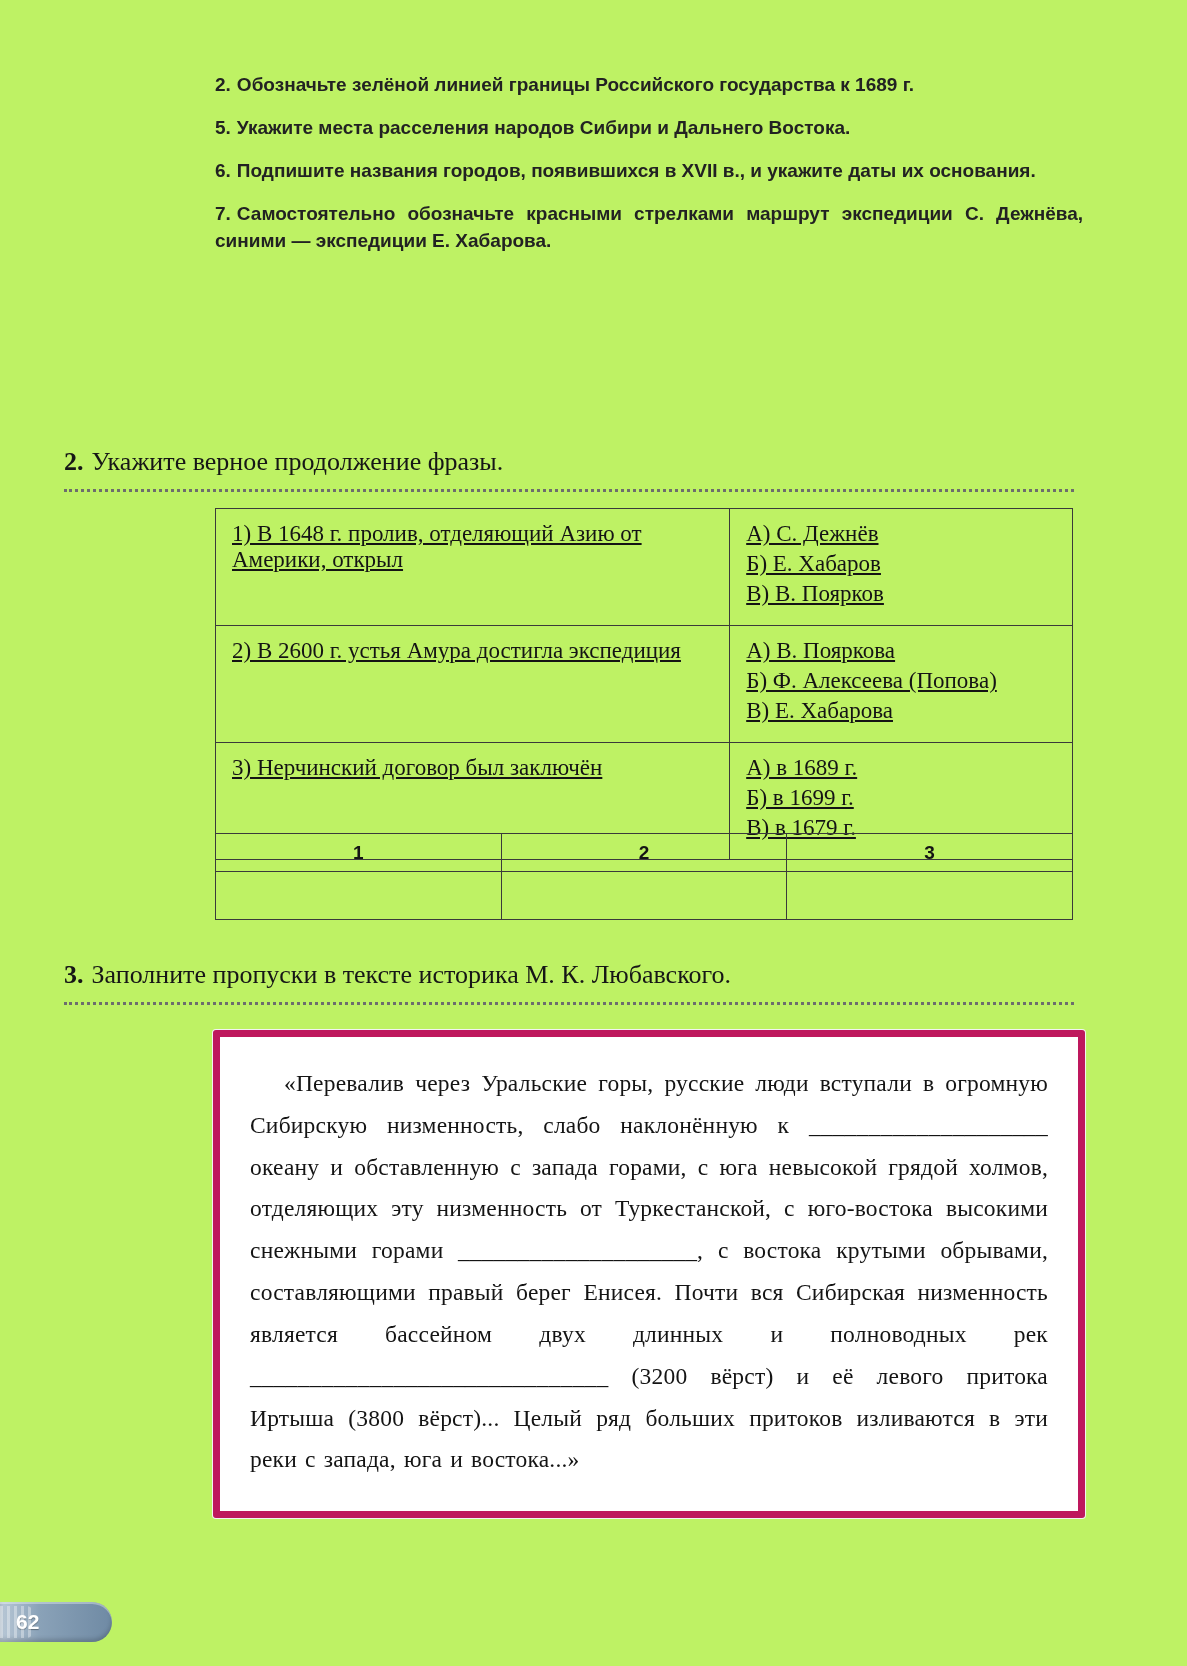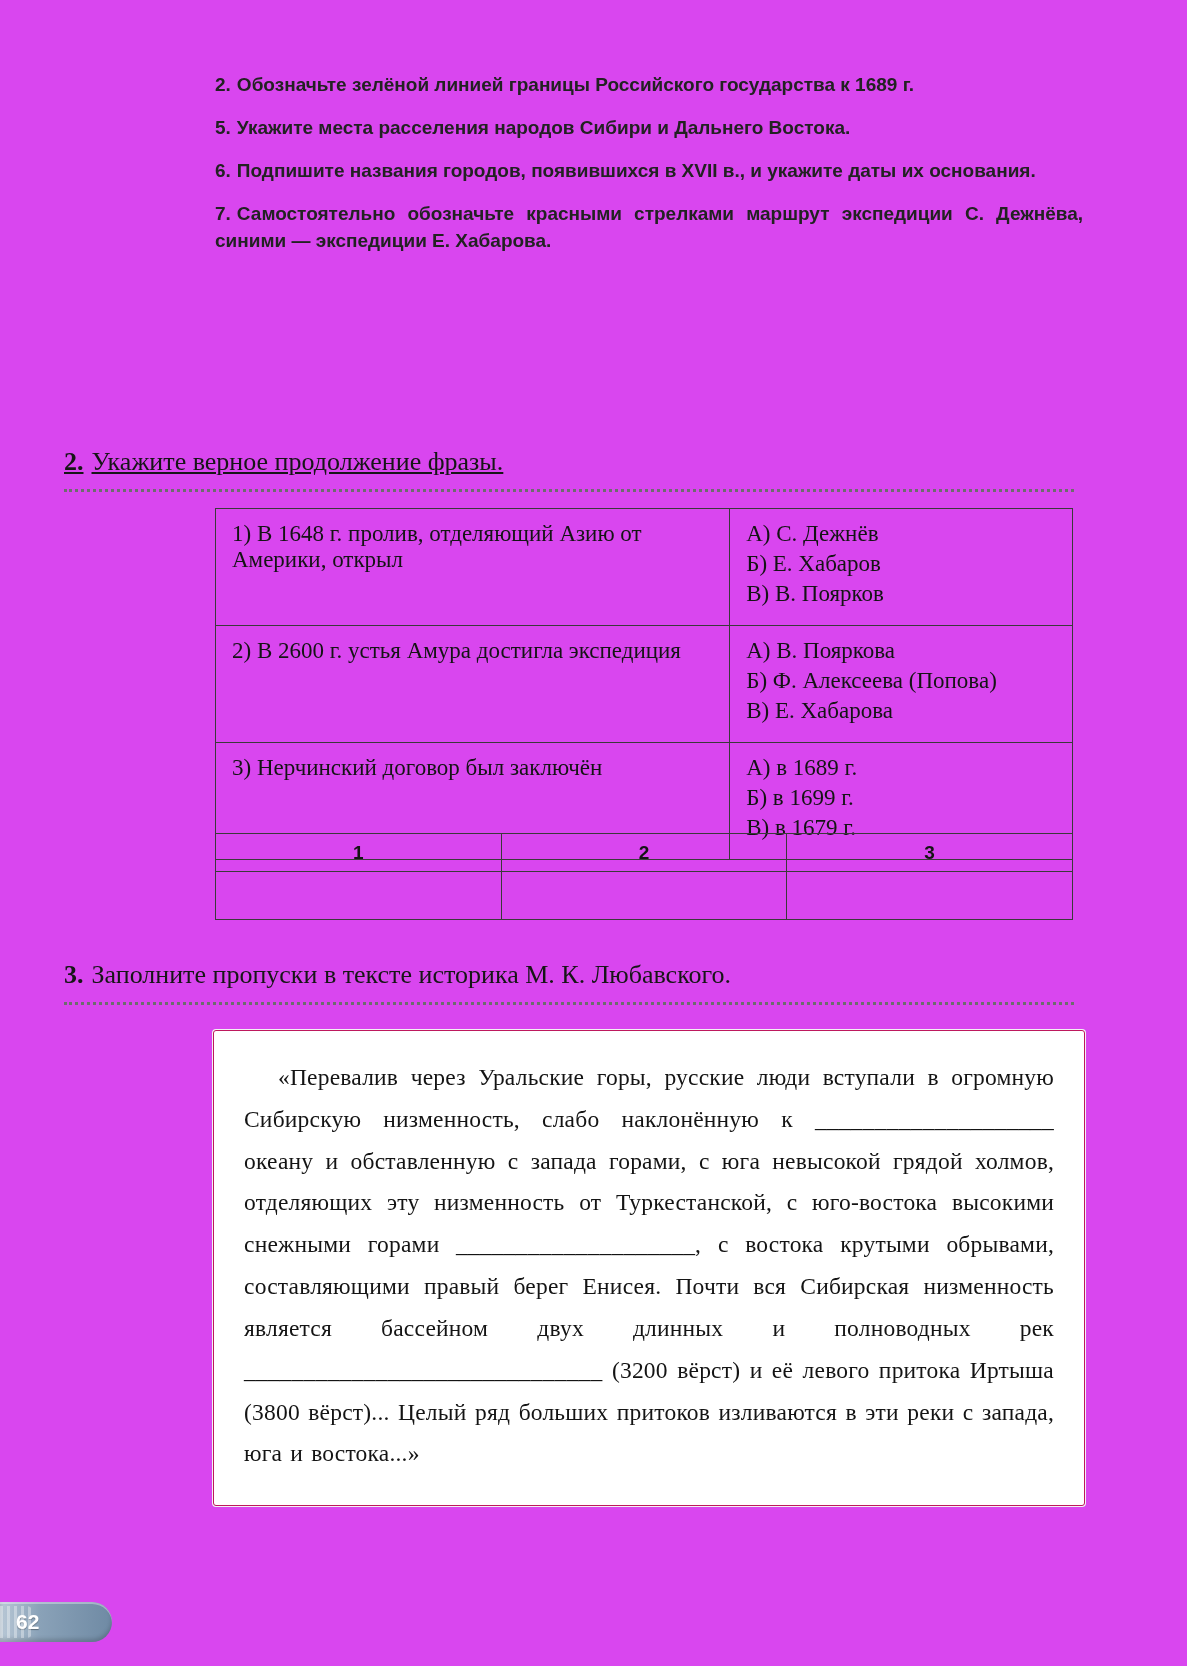--- a/index.html
+++ b/index.html
@@ -1,21 +1,21 @@
 <!DOCTYPE html>
 <html><head>
 <meta charset="utf-8">
 <style>
   * { margin:0; padding:0; box-sizing:border-box; }
   body { background:#e9e9e9; }
   .page {
     position:relative;
     width:1187px; height:1666px;
     margin:0 auto;
-    background:#d946ef;
+    background:#bef264;
     color:#1c1c1c;
     overflow:hidden;
   }
 
   
   .tasks {
     position:absolute; left:215px; top:72px; width:868px;
     font-family:"Liberation Sans", sans-serif;
     font-size:19px; line-height:1.42;
     font-weight:600;
@@ -40,40 +40,41 @@
   table.match {
     position:absolute; left:215px; top:508px; width:858px;
     border-collapse:collapse;
     font-family:"Liberation Serif", serif;
     font-size:23px; color:#141414;
   }
   table.match td {
     border:1px solid #3a3a3a;
     vertical-align:top;
     padding:12px 16px 14px 16px;
+    text-decoration:underline;
   }
   table.match td.q { width:60%; }
   table.match td.opts { width:40%; }
   table.match .opt { margin-bottom:4px; }
 
   
   table.answers {
     position:absolute; left:215px; top:833px; width:858px;
     border-collapse:collapse;
     font-family:"Liberation Sans", sans-serif;
     font-size:19px; color:#141414;
   }
   table.answers th, table.answers td { border:1px solid #3a3a3a; }
   table.answers th { height:38px; font-weight:700; text-align:center; }
   table.answers td { height:48px; }
 
   
   .quote-box {
     position:absolute; left:213px; top:1030px; width:872px;
-    border:1px solid #be185d;
+    border:7px solid #be185d;
     border-radius:3px;
     background:#fff;
     padding:26px 30px 30px 30px;
     box-shadow:0 0 0 1px #f3f3f3;
   }
   .quote {
     font-family:"Liberation Serif", serif;
     font-size:23.5px; line-height:1.78;
     text-align:justify;
     text-indent:34px;
@@ -108,21 +109,21 @@
 
 <div class="page">
 
   <section class="tasks">
     <p class="task"><b class="tnum">2.</b><span>Обозначьте зелёной линией границы Российского государства к 1689 г.</span></p>
     <p class="task"><b class="tnum">5.</b><span>Укажите места расселения народов Сибири и Дальнего Востока.</span></p>
     <p class="task"><b class="tnum">6.</b><span>Подпишите названия городов, появившихся в XVII в., и укажите даты их основания.</span></p>
     <p class="task"><b class="tnum">7.</b><span>Самостоятельно обозначьте красными стрелками маршрут экспедиции С. Дежнёва, синими — экспедиции Е. Хабарова.</span></p>
   </section>
 
-  <h2 class="sec-head" style="top:447px;text-decoration:underline;">
+  <h2 class="sec-head" style="top:447px;">
     <b class="snum">2.</b><span>Укажите верное продолжение фразы.</span>
   </h2>
   <div class="dotted" style="top:489px;"></div>
 
   <table class="match">
     <tbody>
         <tr>
       <td class="q">1) В 1648 г. пролив, отделяющий Азию от Америки, открыл</td>
       <td class="opts">
         <div class="opt">А) С. Дежнёв</div>

